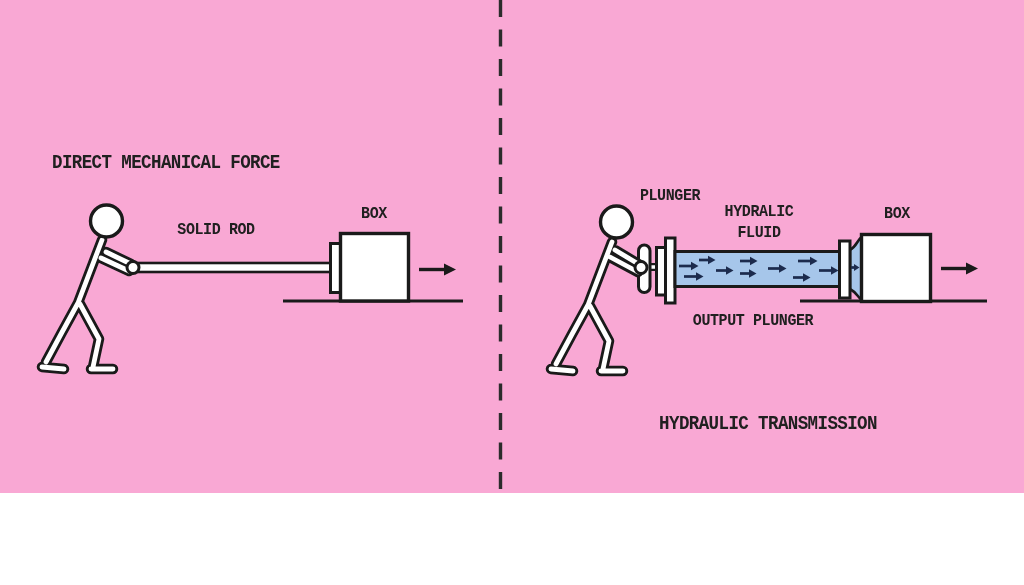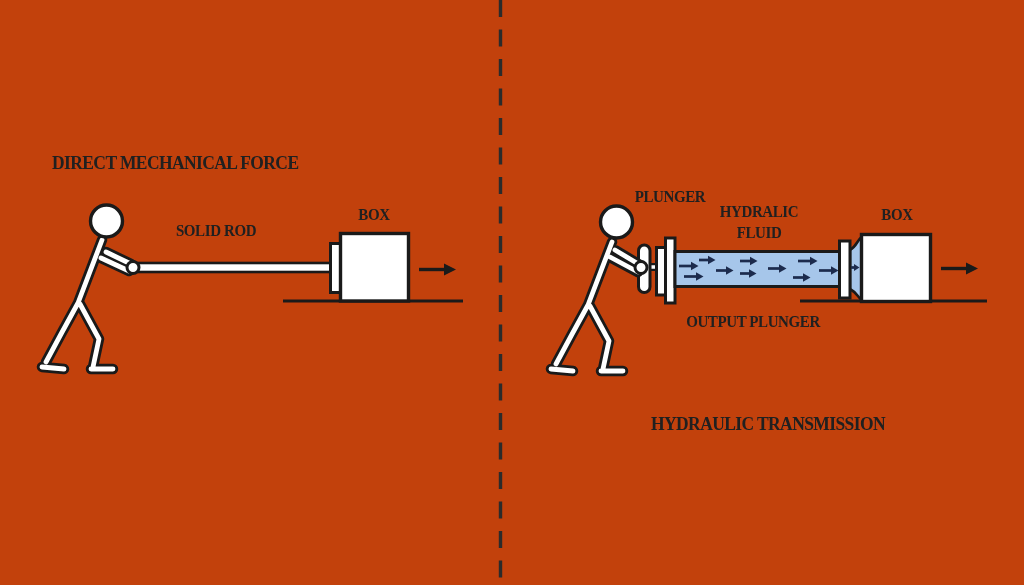--- a/index.html
+++ b/index.html
@@ -1,21 +1,21 @@
 <!DOCTYPE html>
 <html><head>
 <meta charset="utf-8">
 <style>
   html,body{margin:0;padding:0;}
   #canvas{
     position:relative;
-    width:1024px;height:585px;
-    background:#c2410c;
+    width:1024px;height:493px;
+    background:#f9a8d4;
     overflow:hidden;
-    font-family:Liberation Serif, serif;
+    font-family:Liberation Mono, monospace;
   }
   #diagram-svg{position:absolute;left:0;top:0;}
   .lbl{
     position:absolute;
     font-weight:700;
     color:#202020;
     white-space:nowrap;
     transform-origin:center top;
   }
   .lbl.centered{transform:translateX(-50%) scaleY(1.12);}

